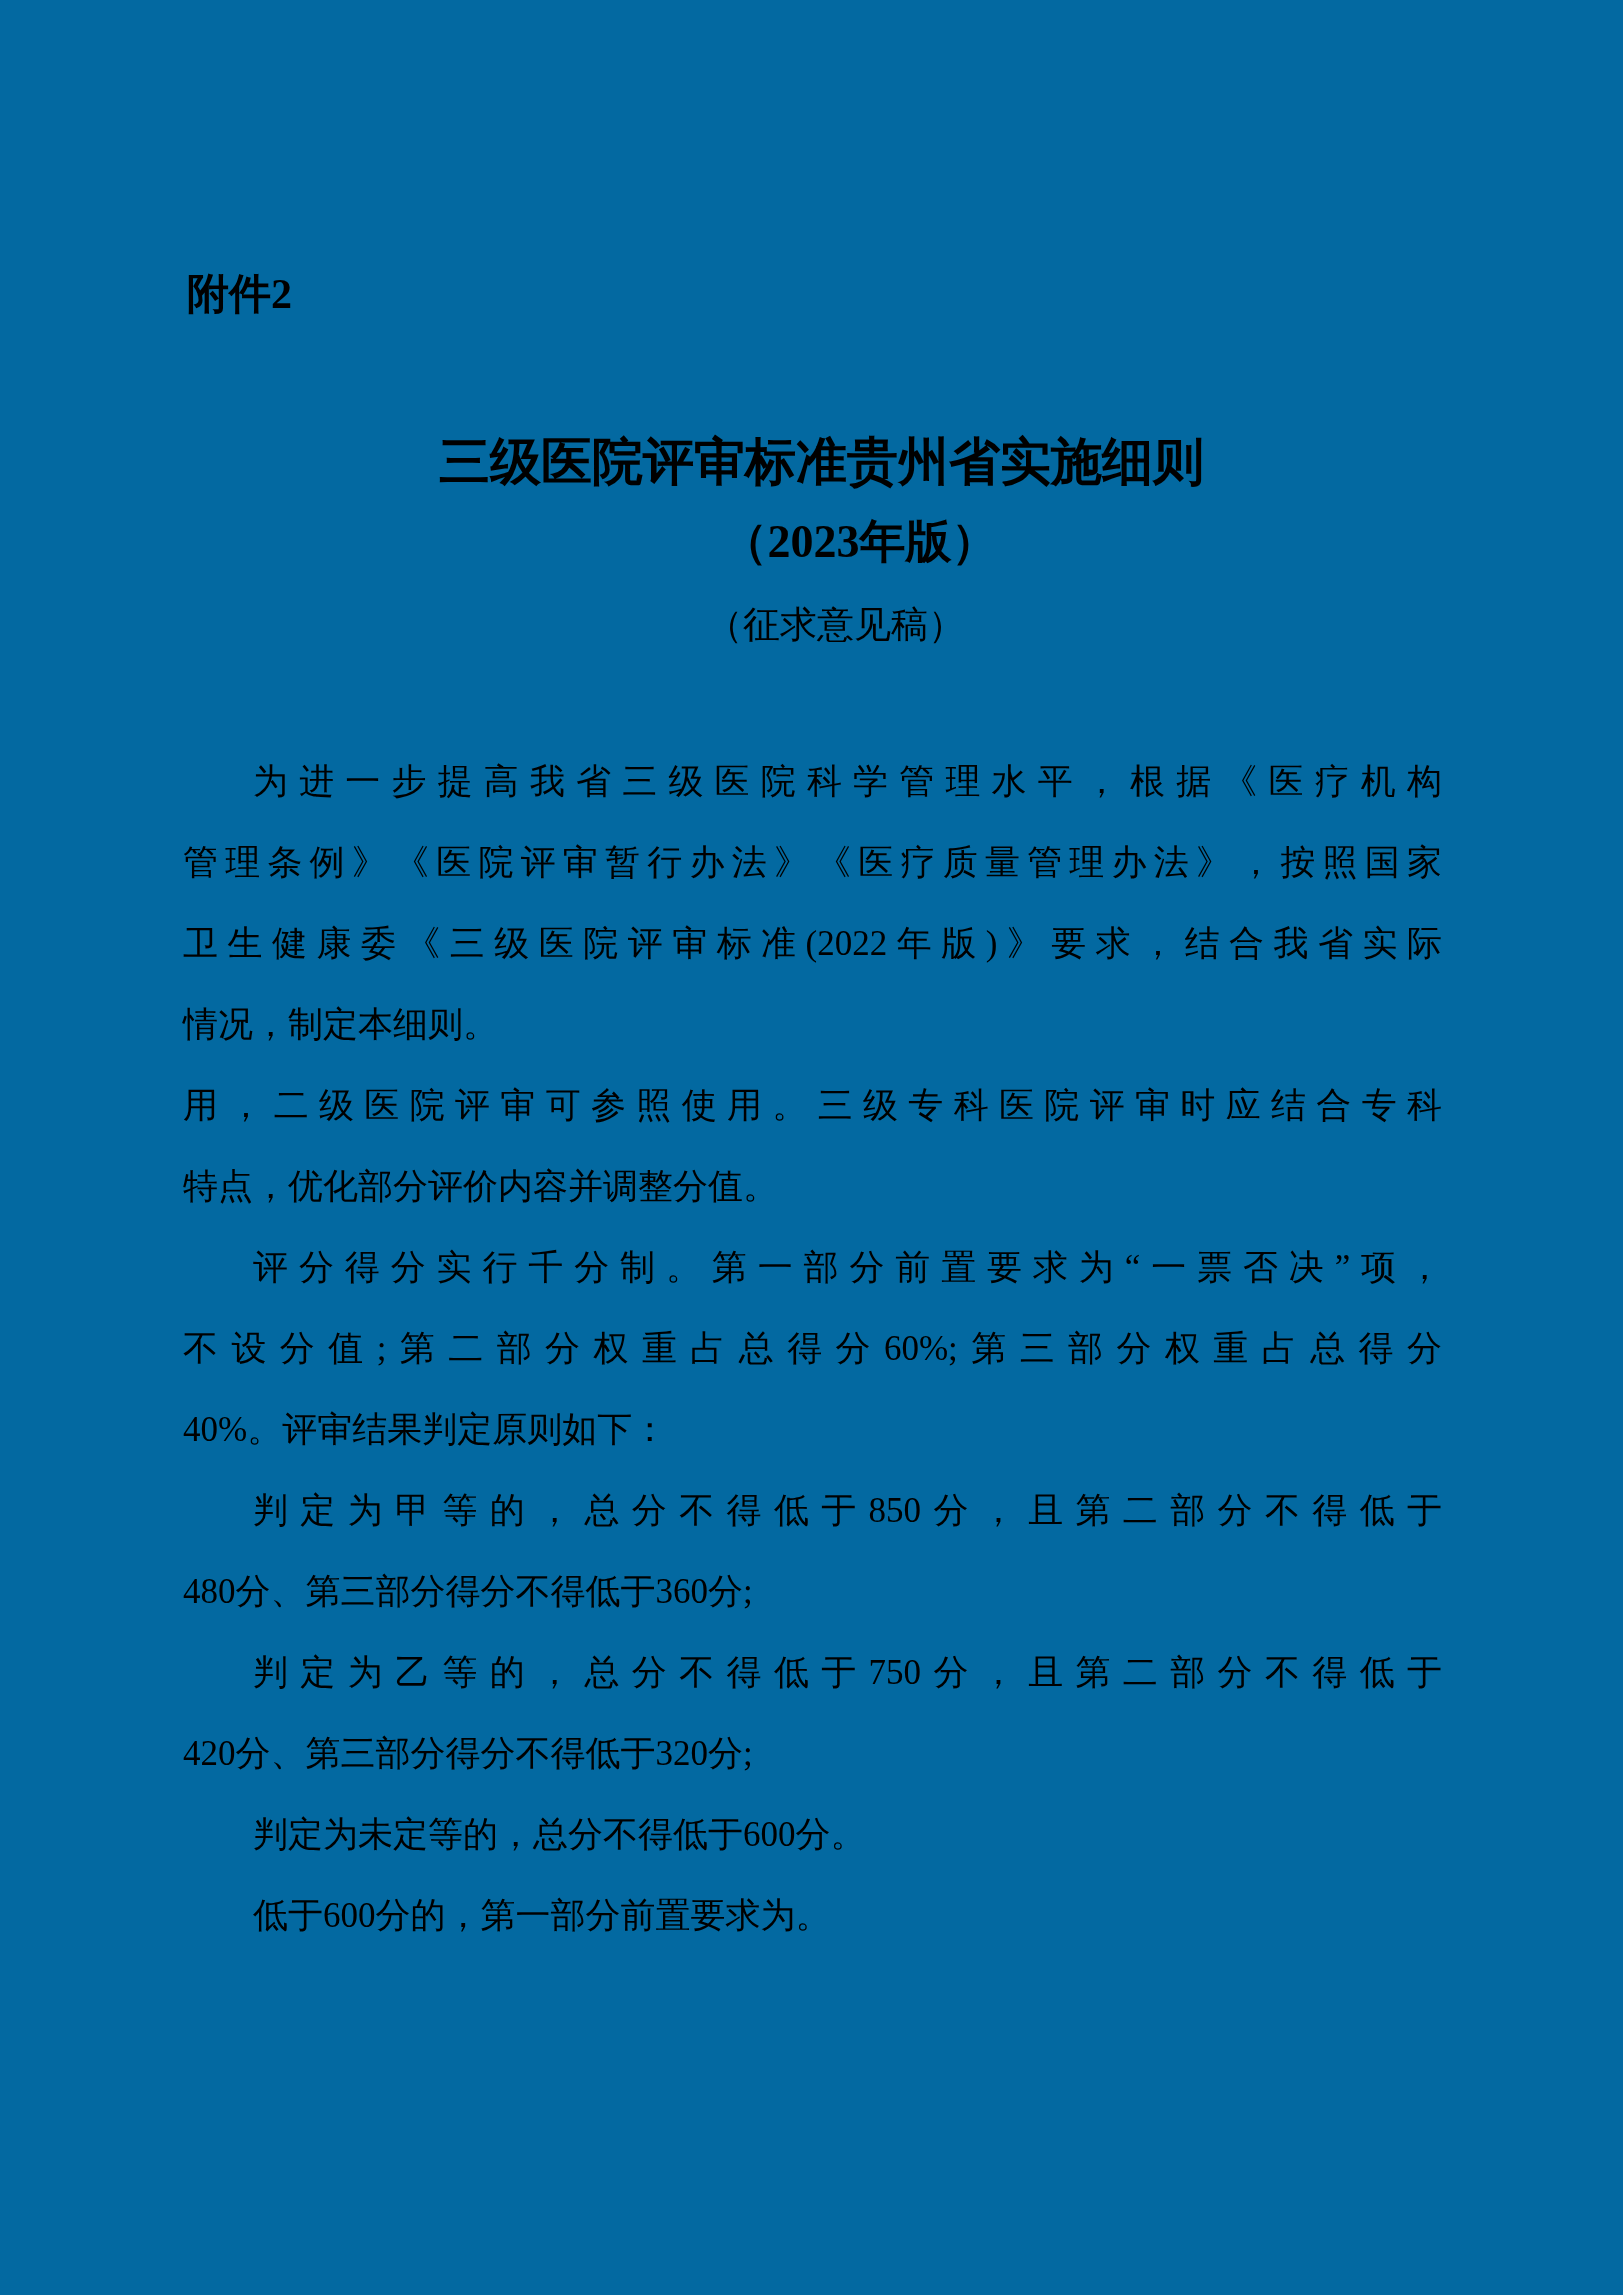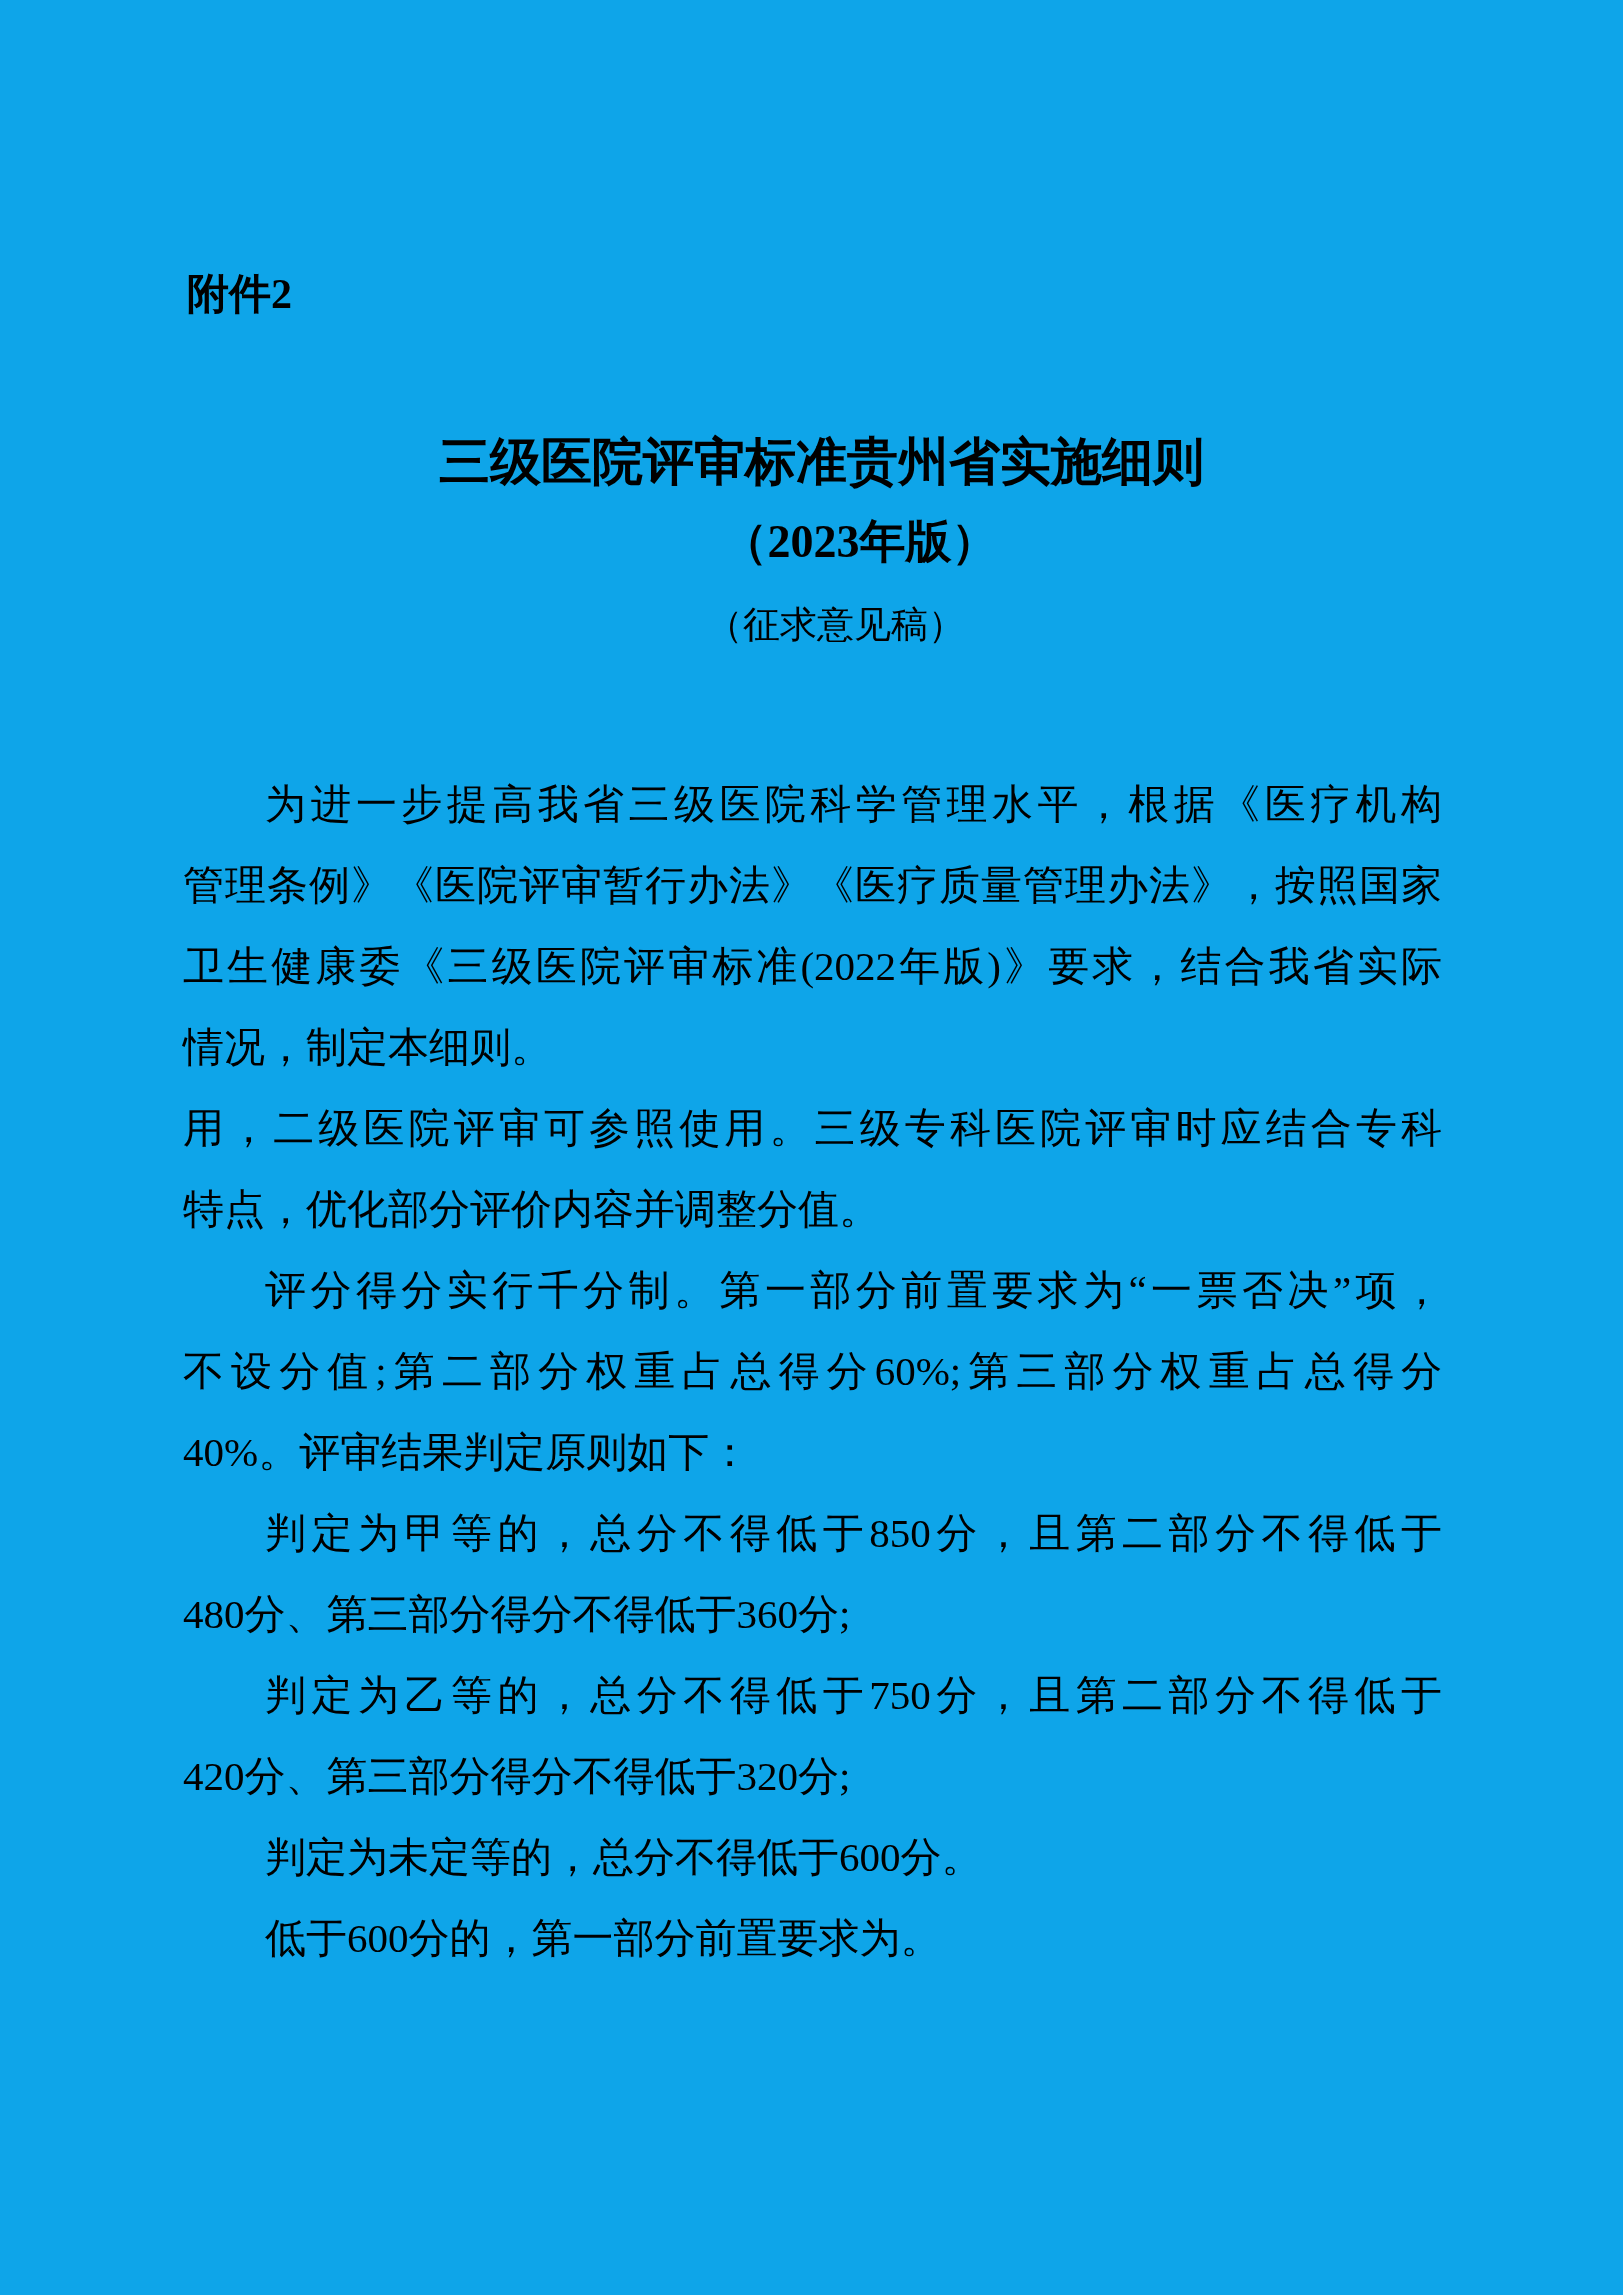--- a/index.html
+++ b/index.html
@@ -4,21 +4,21 @@
 <style>
   html, body {
     margin: 0;
     padding: 0;
     background: #ffffff;
   }
   .page {
     position: relative;
     width: 1623px;
     height: 2295px;
-    background: #0ea5e9;
+    background: #0369a1;
     color: #000000;
     font-family: "Liberation Serif", "DejaVu Serif", serif;
     overflow: hidden;
   }
   .attachment-label {
     position: absolute;
     left: 187px;
     top: 268px;
     font-size: 42px;
     line-height: 52px;
@@ -56,23 +56,23 @@
     width: 100%;
     text-align: center;
     font-size: 37px;
     line-height: 48px;
     white-space: nowrap;
     padding-left: 24px;
   }
   .doc-body {
     position: absolute;
     left: 183px;
-    top: 764px;
+    top: 741px;
     width: 1259px;
-    font-size: 41px;
+    font-size: 35px;
     line-height: 81px;
     text-align: justify;
   }
   .body-line {
     min-height: 81px;
     text-align: justify;
   }
   .body-line.indent {
     text-indent: 2em;
   }

